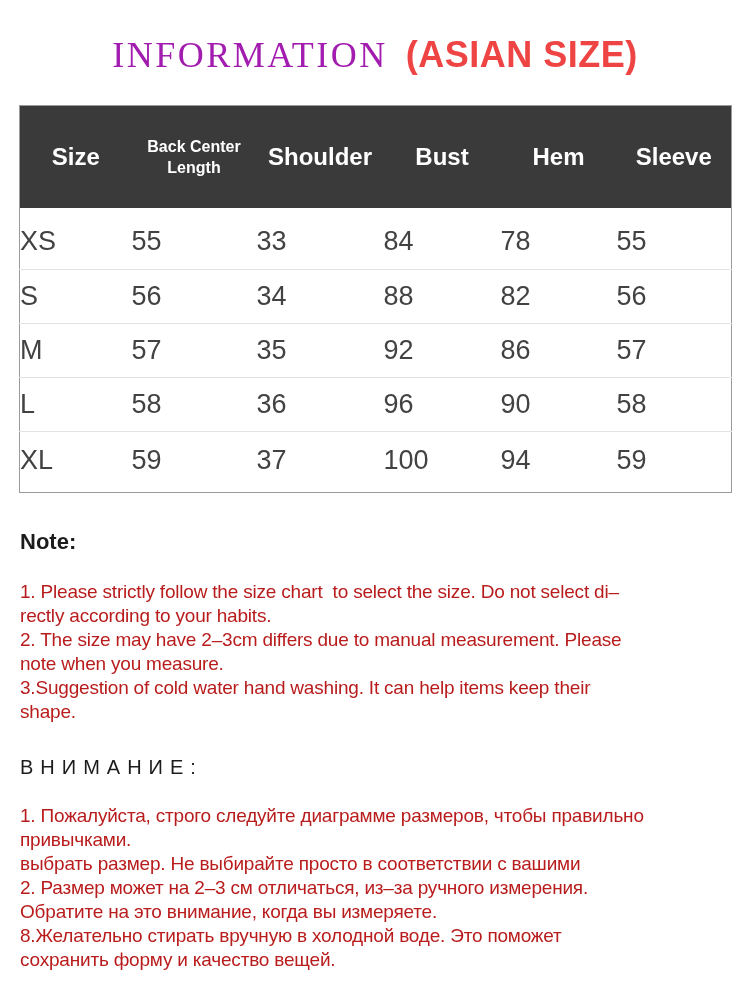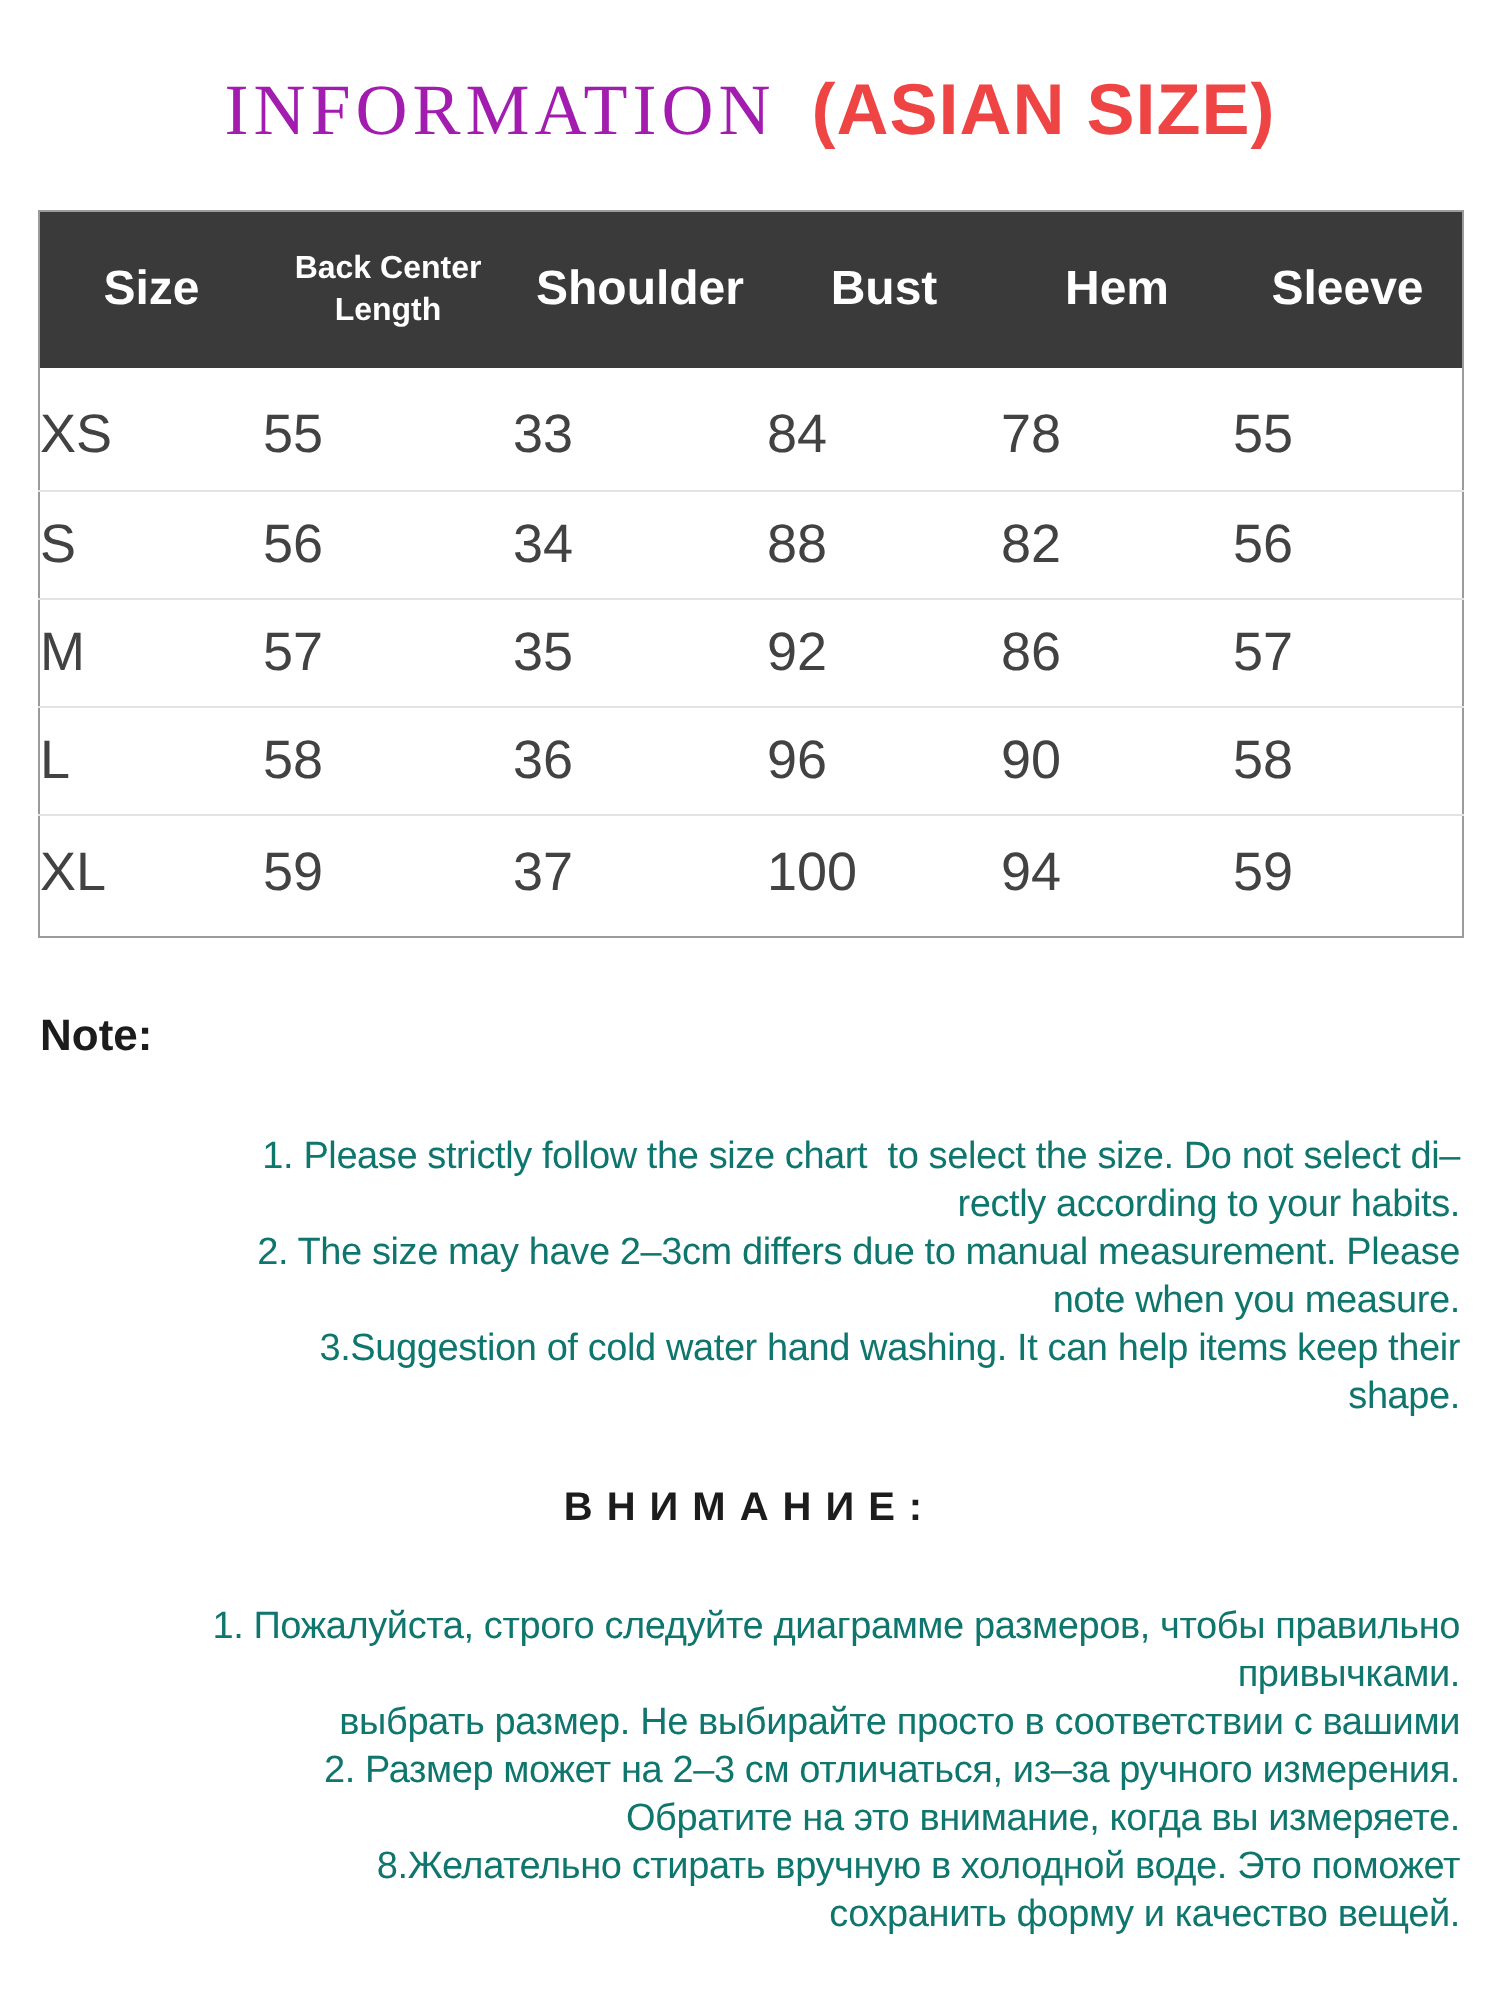--- a/index.html
+++ b/index.html
@@ -39,21 +39,21 @@
   table.size-table {
     width: 712px;
     margin: 29px 19px 0 19px;
     border-collapse: collapse;
     table-layout: fixed;
     border: 1px solid #9b9b9b;
   }
   .size-table thead th {
     background: #3a3a3a;
     color: #ffffff;
-    height: 78px;
+    height: 102px;
     font-size: 24px;
     font-weight: 700;
     text-align: center;
     vertical-align: middle;
     padding: 0;
     border: none;
   }
   .size-table thead th.th-multi {
     font-size: 16px;
     line-height: 21px;
@@ -73,35 +73,33 @@
 
   
   .content { margin: 0 20px; }
   .note-heading {
     margin-top: 36px;
     font-size: 22px;
     font-weight: 700;
     color: #1c1c1c;
   }
   .para {
-    margin-top: 36px;
+    margin-top: 25px;
     font-size: 19px;
     line-height: 24px;
     letter-spacing: -0.2px;
-    color: #0f766e;
-    text-align: right;
+    color: #b91c1c;
   }
   .para .para-line { white-space: pre; }
   .attention-heading {
     margin-top: 32px;
     font-size: 20px;
-    font-weight: 700;
+    font-weight: 400;
     letter-spacing: 7px;
     color: #1c1c1c;
-    text-align: center;
   }
 </style>
 </head>
 <body>
 
 <div class="page">
 
   <div class="title-row">
     <span class="title-regular">INFORMATION</span>
     <span class="title-bold">(ASIAN SIZE)</span>

